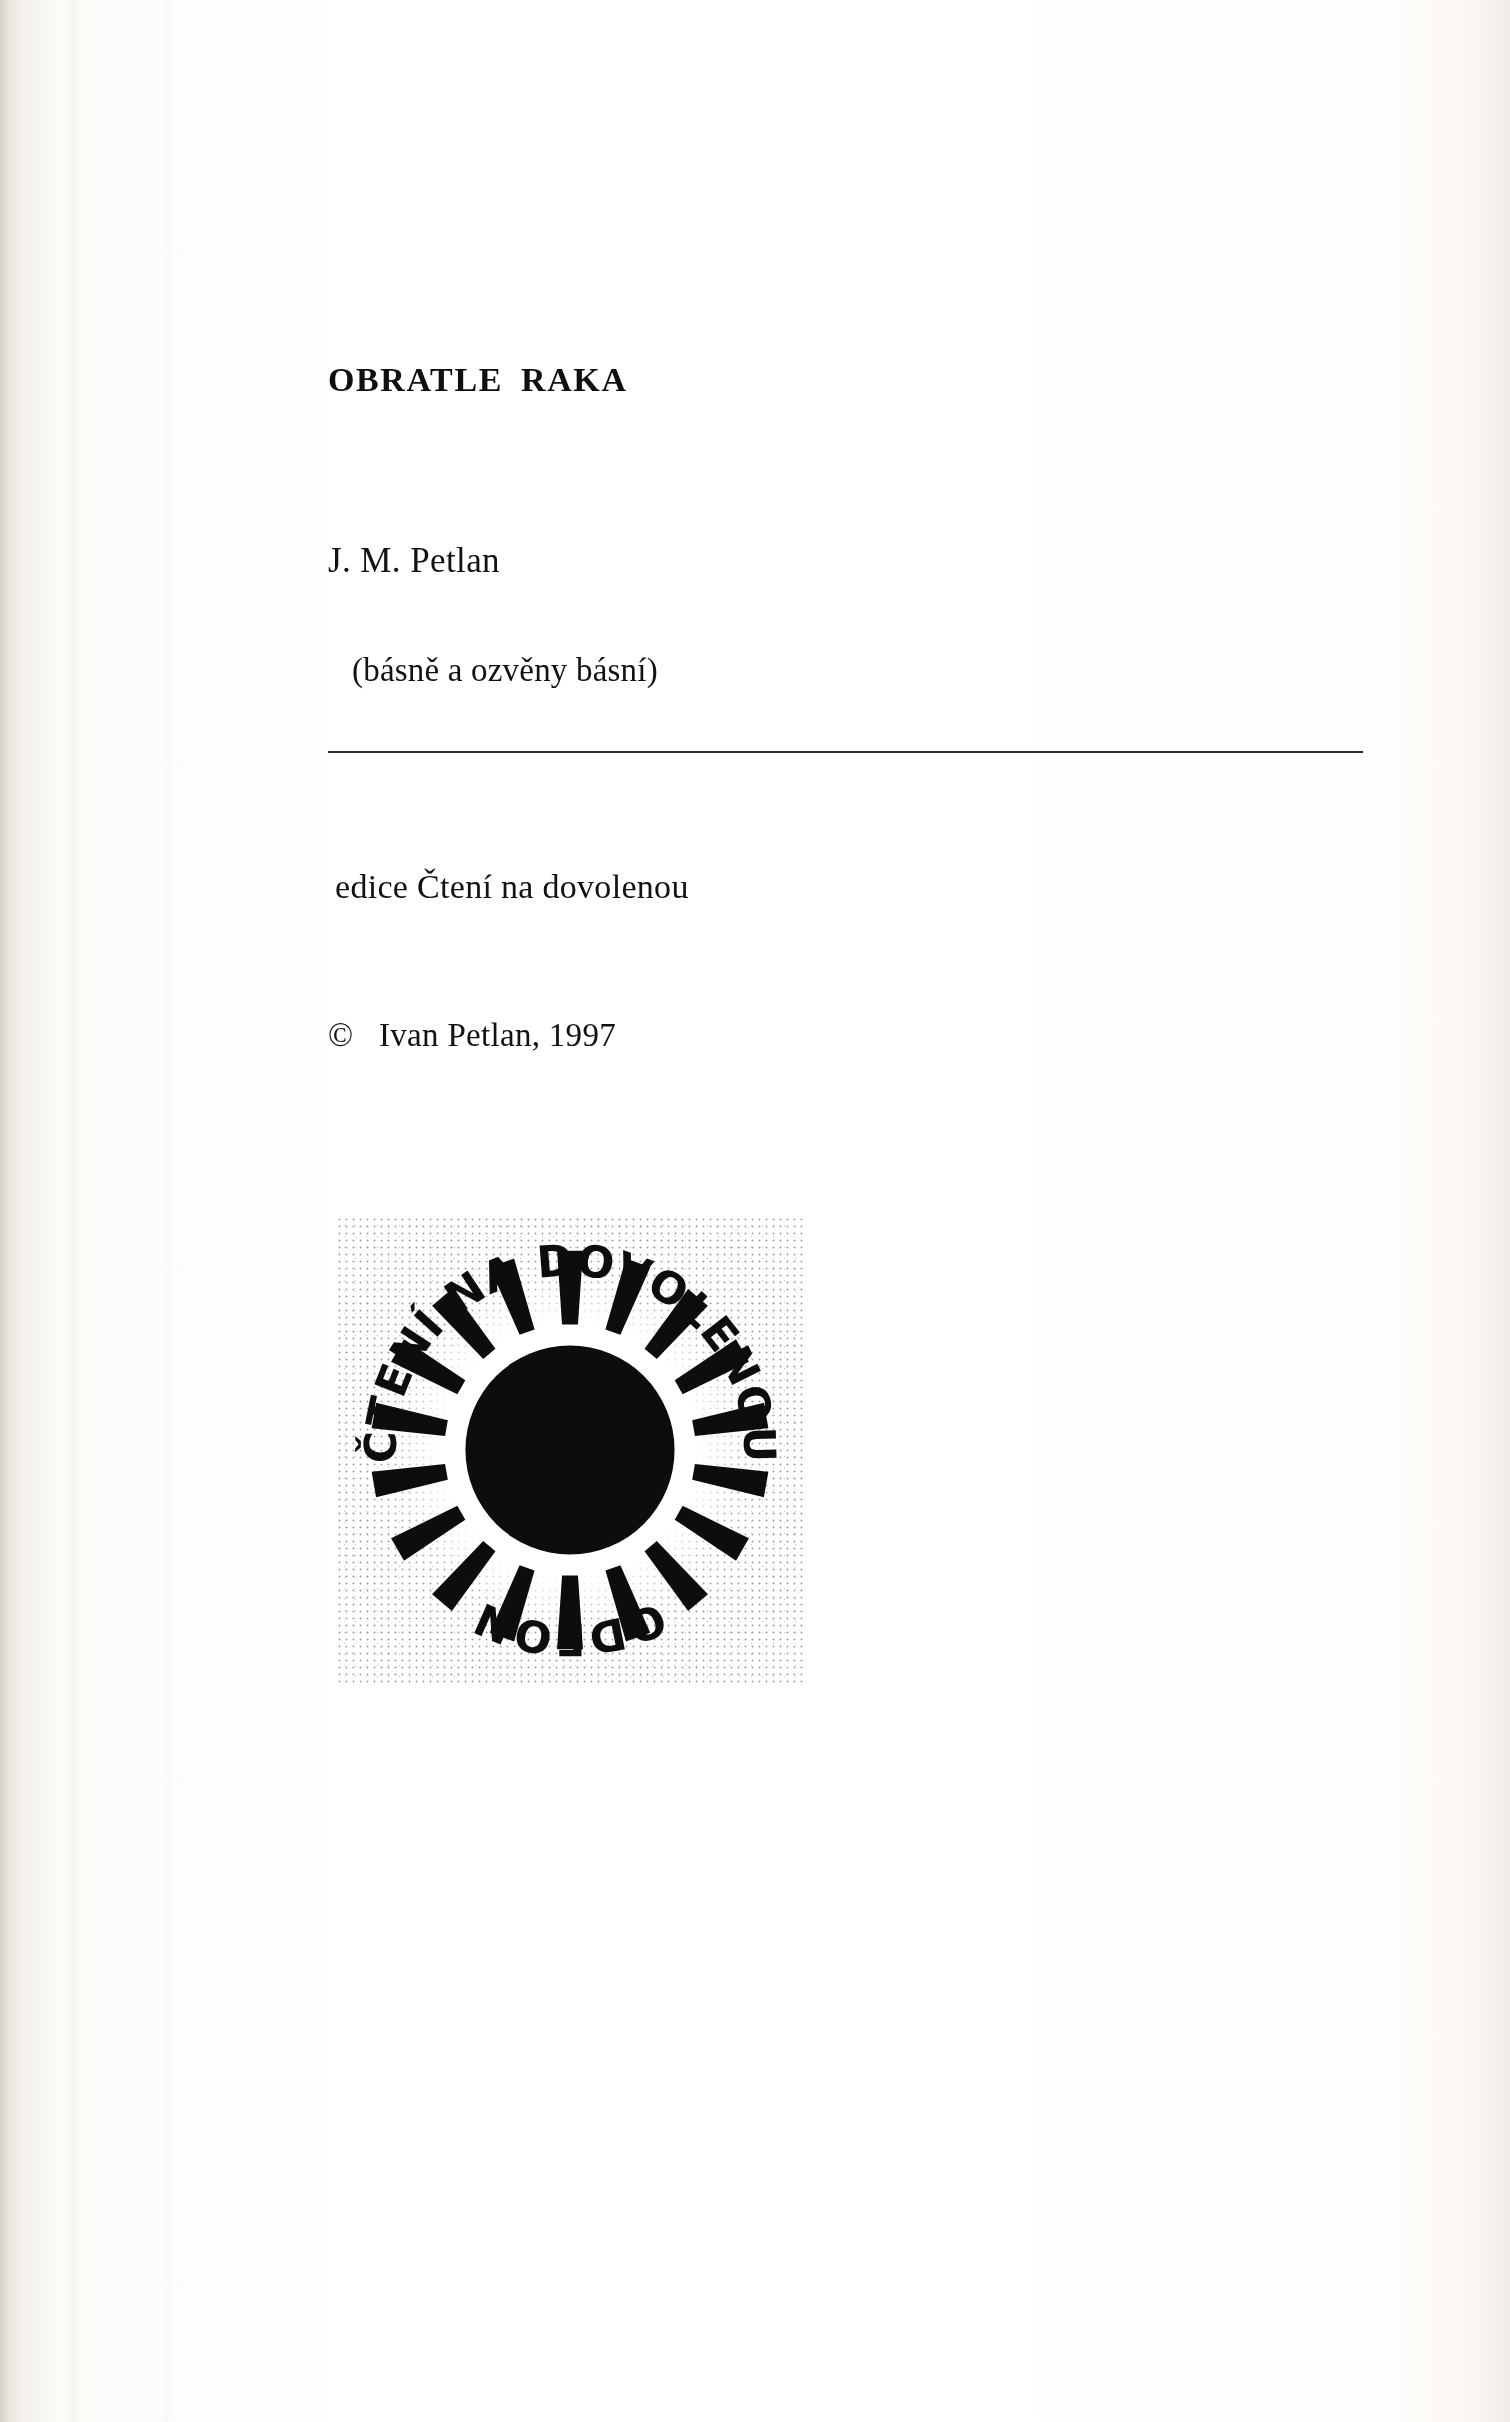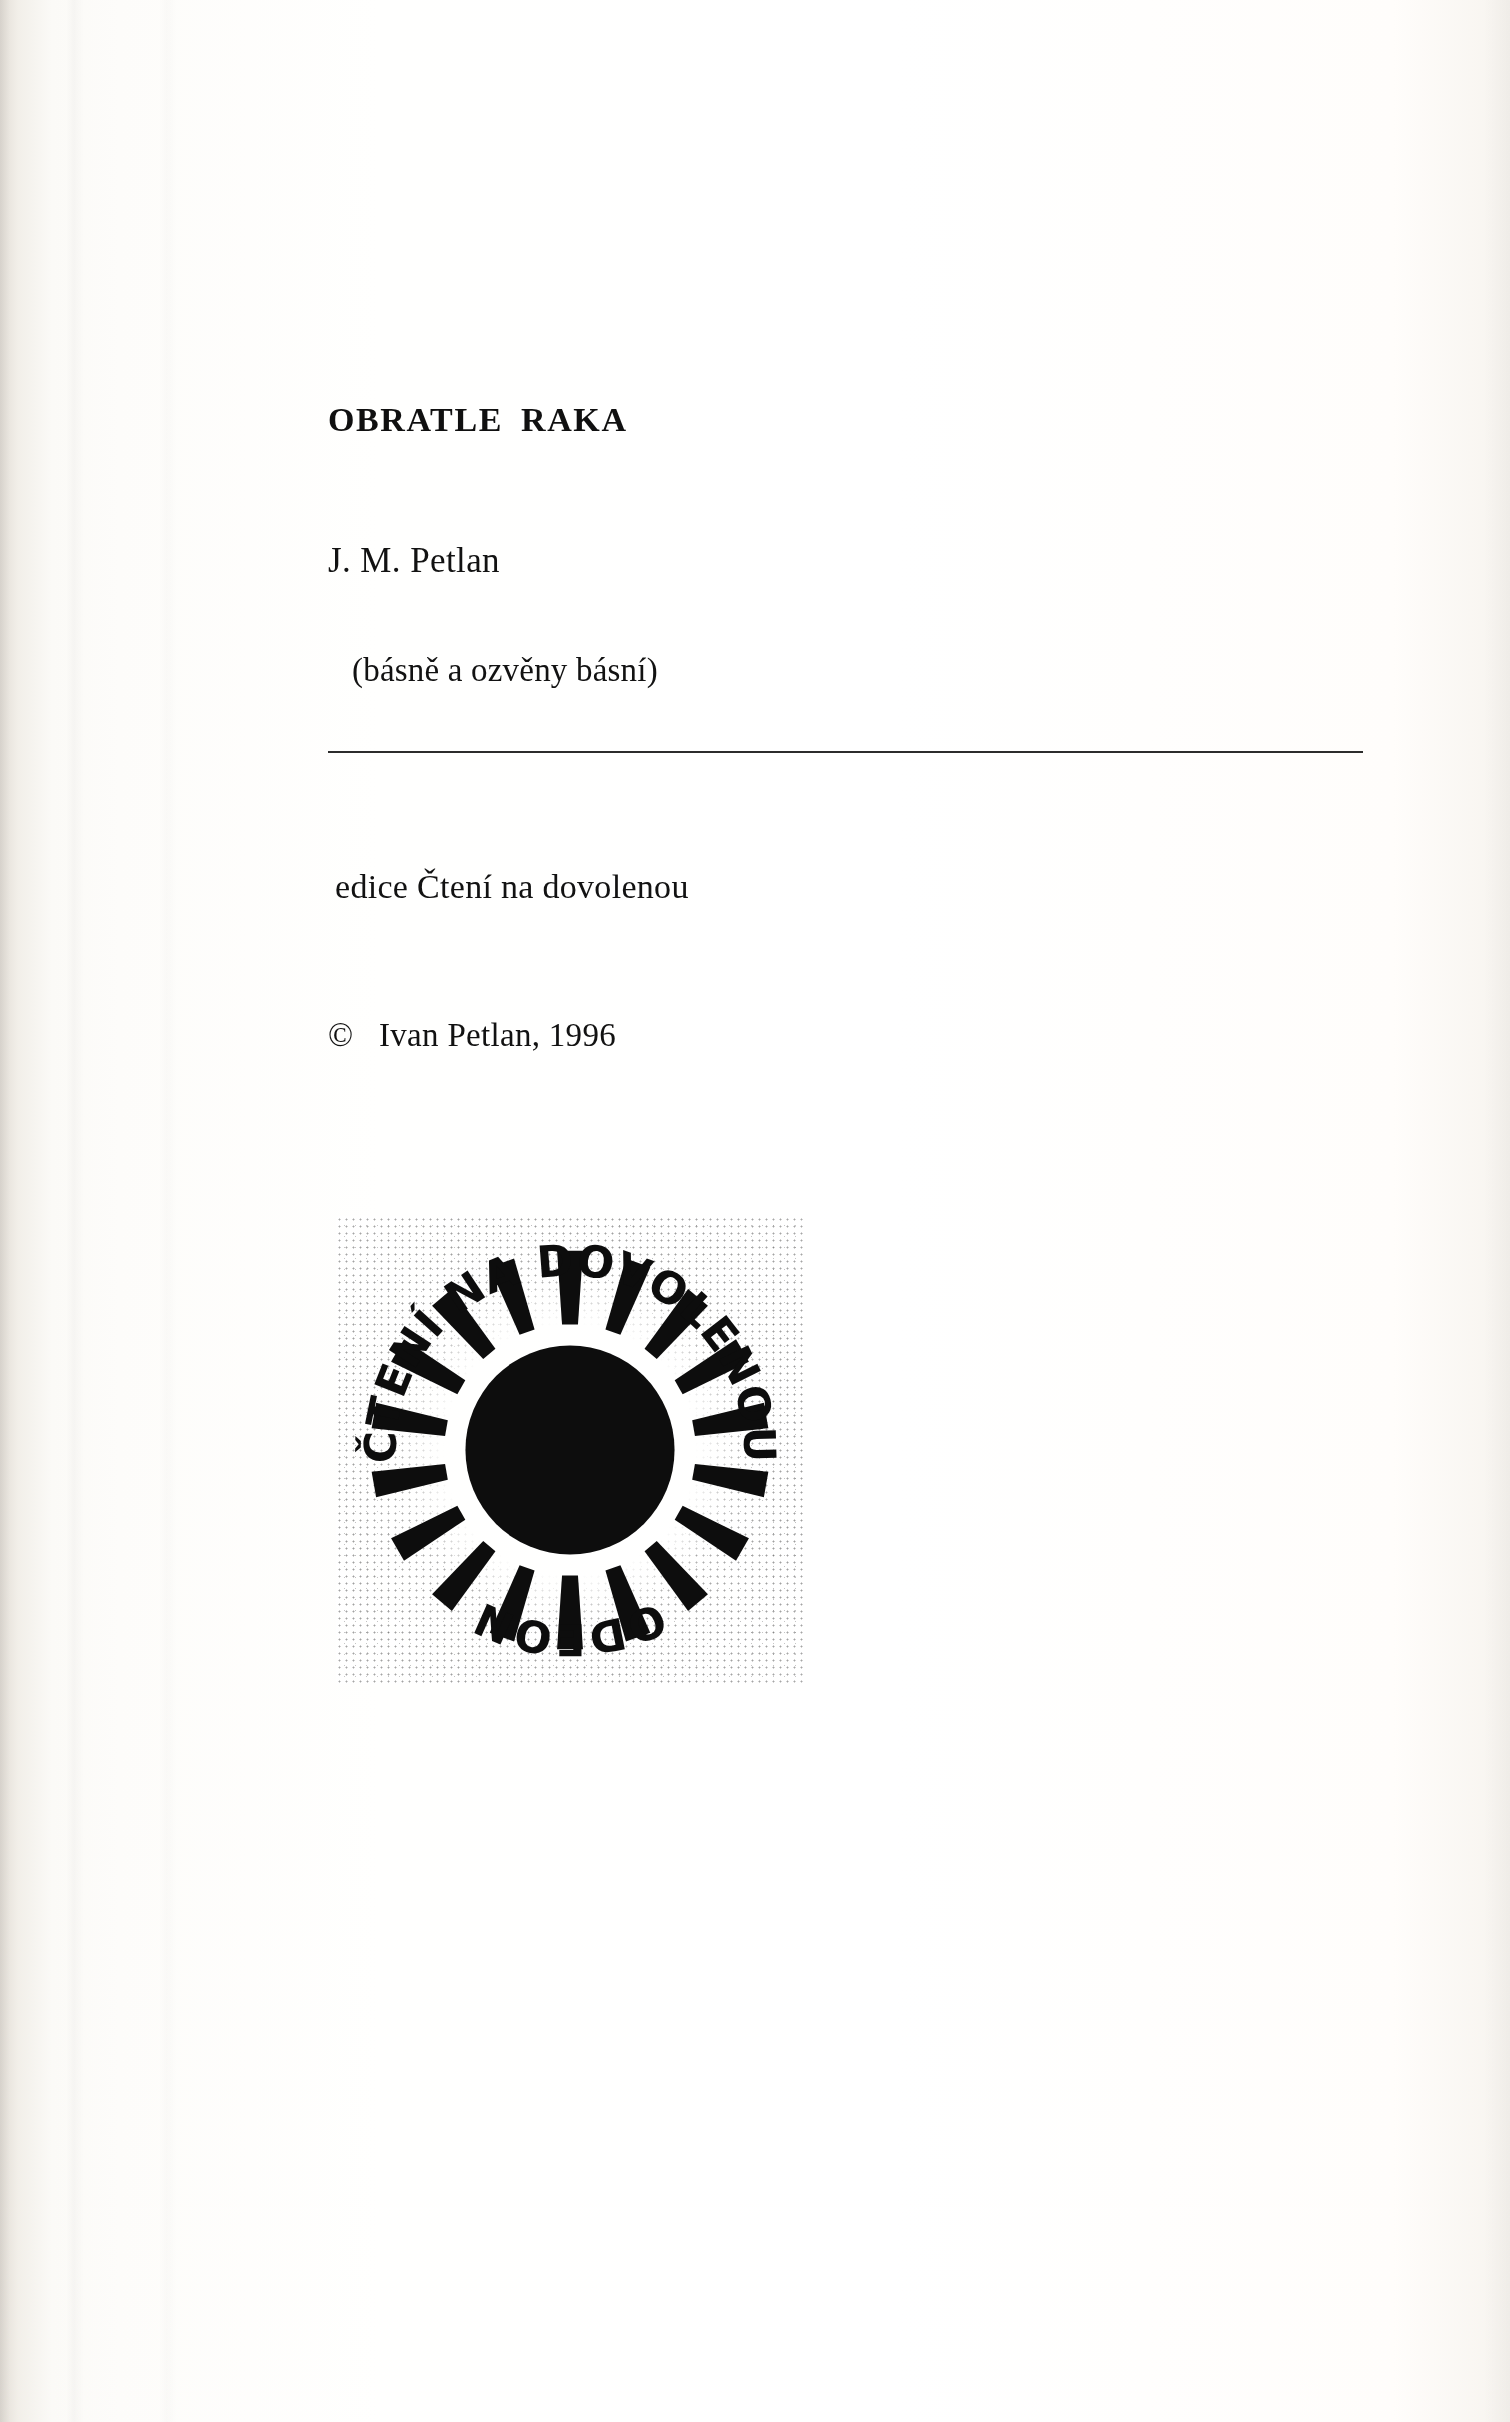--- a/index.html
+++ b/index.html
@@ -46,21 +46,21 @@
   .content {
     position: absolute;
     left: 328px;
     top: 0;
     width: 1095px;
   }
 
   .title {
     position: absolute;
     left: 0;
-    top: 401px;
+    top: 361px;
     font-weight: bold;
     font-size: 34px;
     letter-spacing: 1.6px;
     word-spacing: 8px;
     color: #101010;
   }
 
   .author {
     position: absolute;
     left: 0;
@@ -157,21 +157,21 @@
     <div class="title">OBRATLE  RAKA</div>
 
     <div class="author">J. M. Petlan</div>
 
     <div class="subtitle">(básně a ozvěny básní)</div>
 
     <div class="rule"></div>
 
     <div class="series">edice Čtení na dovolenou</div>
 
-    <div class="copyright">©   Ivan Petlan, 1996</div>
+    <div class="copyright">©   Ivan Petlan, 1997</div>
 
     <div class="logo-wrap">
       <div class="logo-noise"></div>
 
       <svg class="logo-svg" viewBox="0 0 470 470">
         <defs>
           <path id="arcOuterTop" d="M 60,235 A 175,175 0 0 1 410,235" fill="none"></path>
           <path id="arcOuterBottom" d="M 410,235 A 175,175 0 0 1 60,235" fill="none"></path>
         </defs>
 

